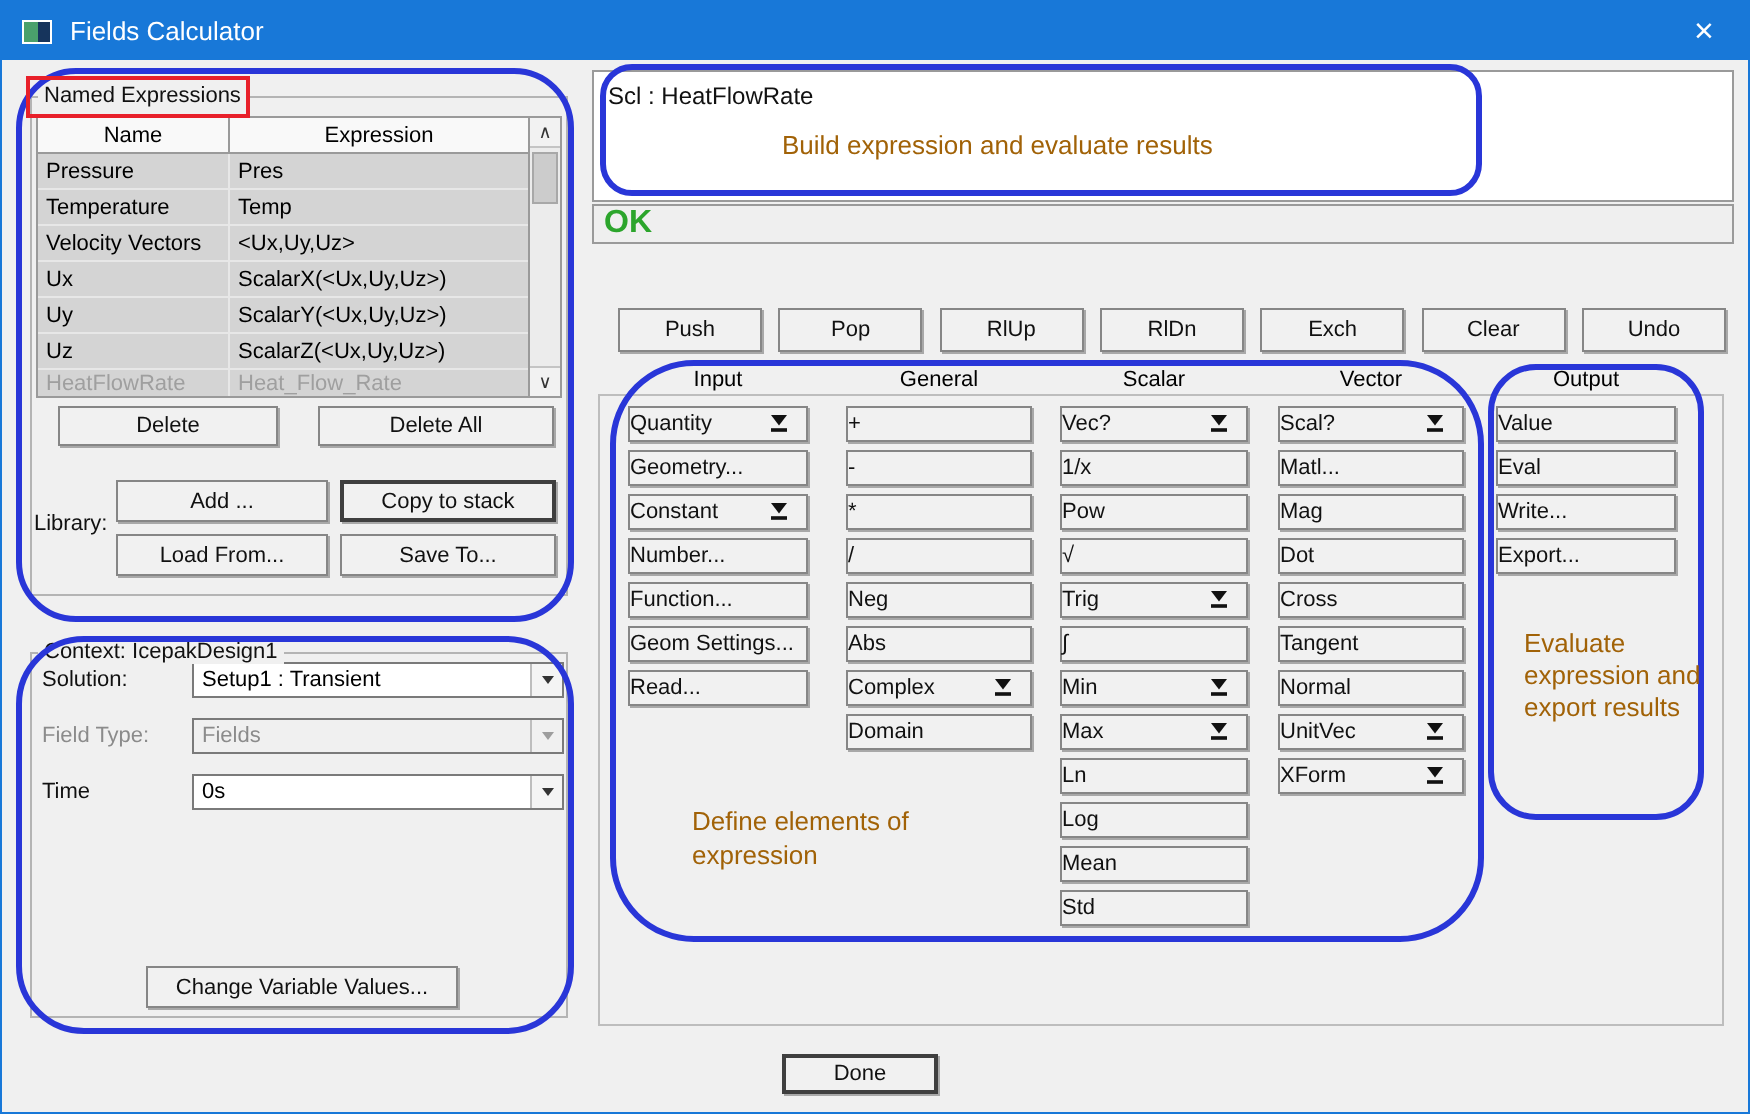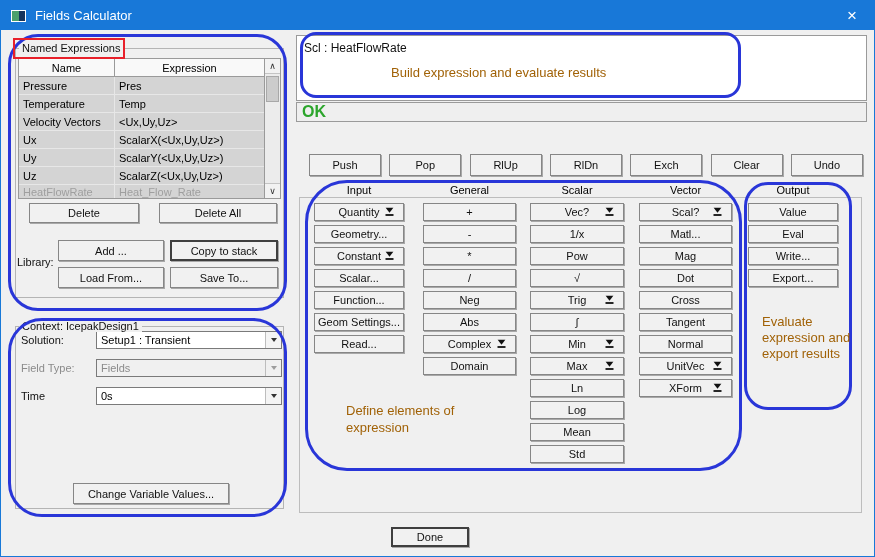--- a/index.html
+++ b/index.html
@@ -117,21 +117,21 @@
   .calc-col { position:absolute; top:183px; }
   .col-0 { left:313px; width:90px; }
   .col-1 { left:422px; width:93px; }
   .col-2 { left:529px; width:94px; }
   .col-3 { left:638px; width:93px; }
   .col-4 { left:747px; width:90px; }
   .col-header { display:block; text-align:center; font-size:11px; height:13px; margin-bottom:6px; z-index:3; position:relative; }
   .calc-btn {
     position:relative; width:100%; height:18px; margin-bottom:4px;
     background:#f1f1f1; border:1px solid #868686; box-shadow:1px 1px 0 #a8a8a8;
-    display:flex; align-items:center; justify-content:center;
+    display:flex; align-items:center; justify-content:flex-start;
     font-size:11px; color:#111; white-space:nowrap;
   }
   .calc-btn .menu-arrow { position:absolute; right:8px; top:50%; transform:translateY(-50%); display:flex; }
 
   .done-btn { left:390px; top:526px; width:78px; height:20px; }
 
   
   .b-delete     { left:28px;  top:202px; width:110px; height:20px; }
   .b-delete-all { left:158px; top:202px; width:118px; height:20px; }
   .lbl-library  { left:16px;  top:255px; }
@@ -276,21 +276,21 @@
         <div class="calc-btn">
           <span>Constant</span>
           <span class="menu-arrow">
             <svg width="11" height="9" viewBox="0 0 11 9" fill="#111">
               <polygon points="1.5,0 9.5,0 5.5,5.2"></polygon>
               <rect x="1.5" y="6.6" width="8" height="1.8"></rect>
             </svg>
           </span>
         </div>
         <div class="calc-btn">
-          <span>Scalar...</span>
+          <span>Number...</span>
         </div>
         <div class="calc-btn">
           <span>Function...</span>
         </div>
         <div class="calc-btn">
           <span>Geom Settings...</span>
         </div>
         <div class="calc-btn">
           <span>Read...</span>
         </div>

